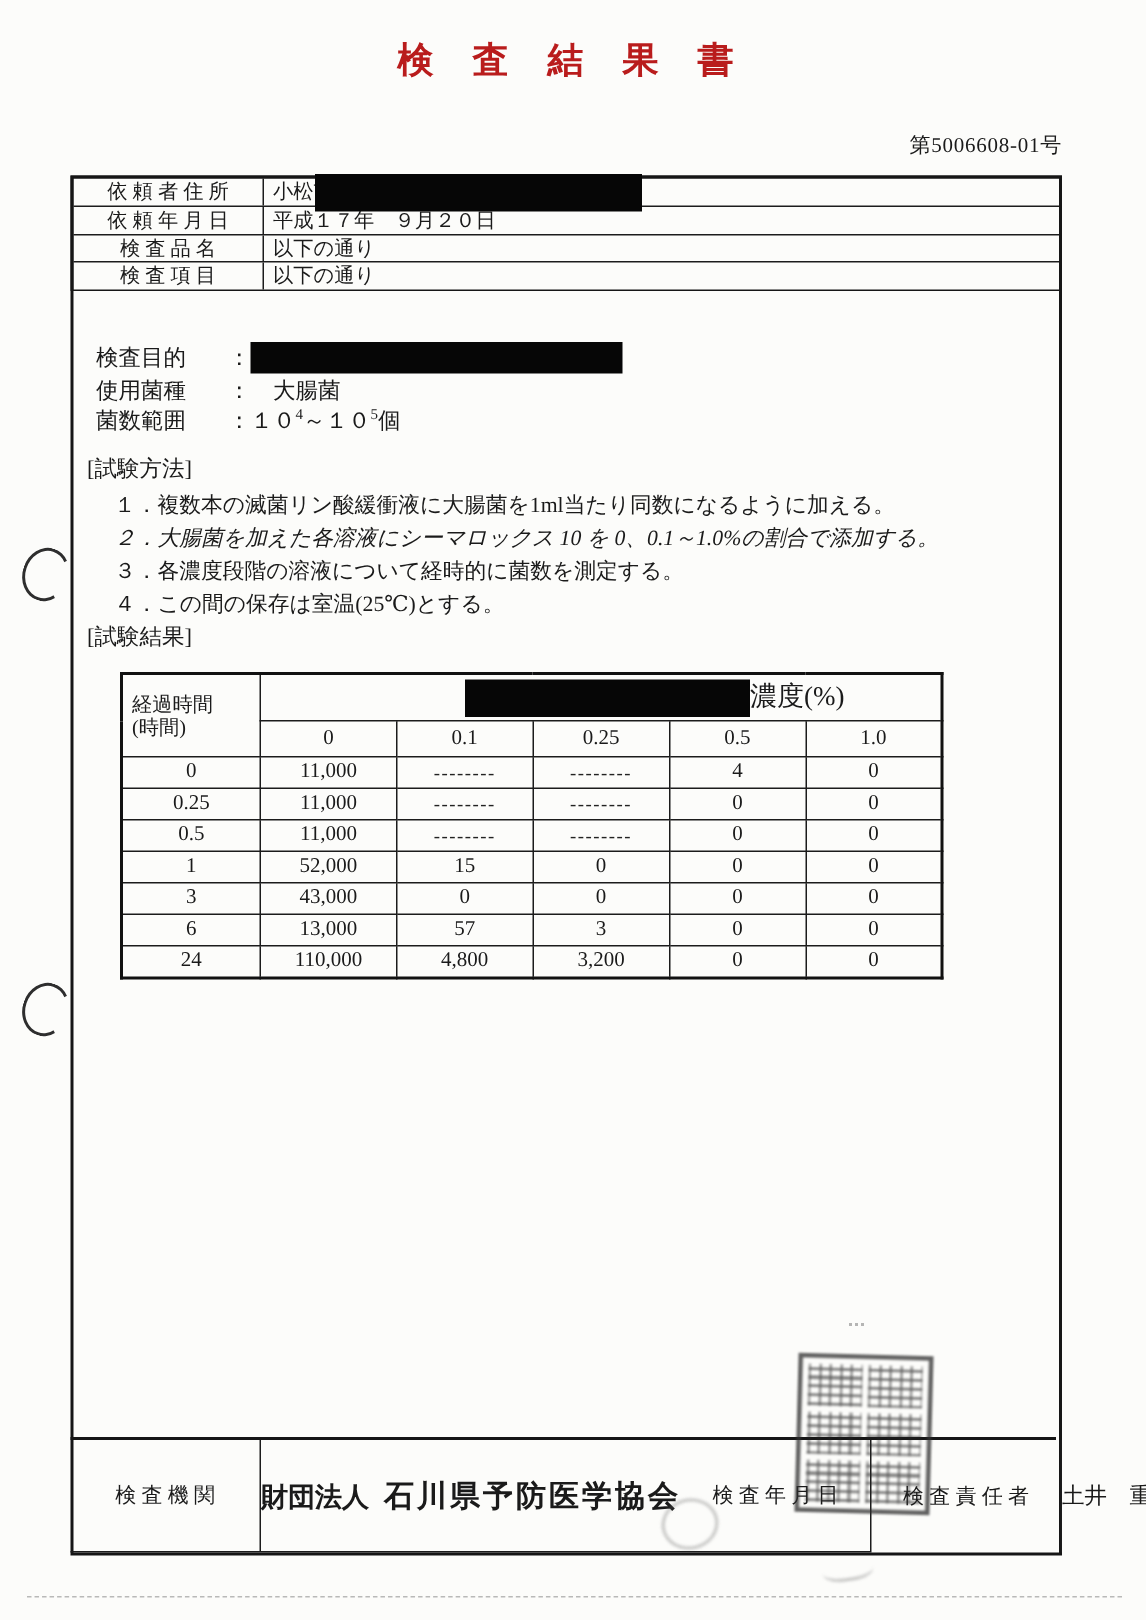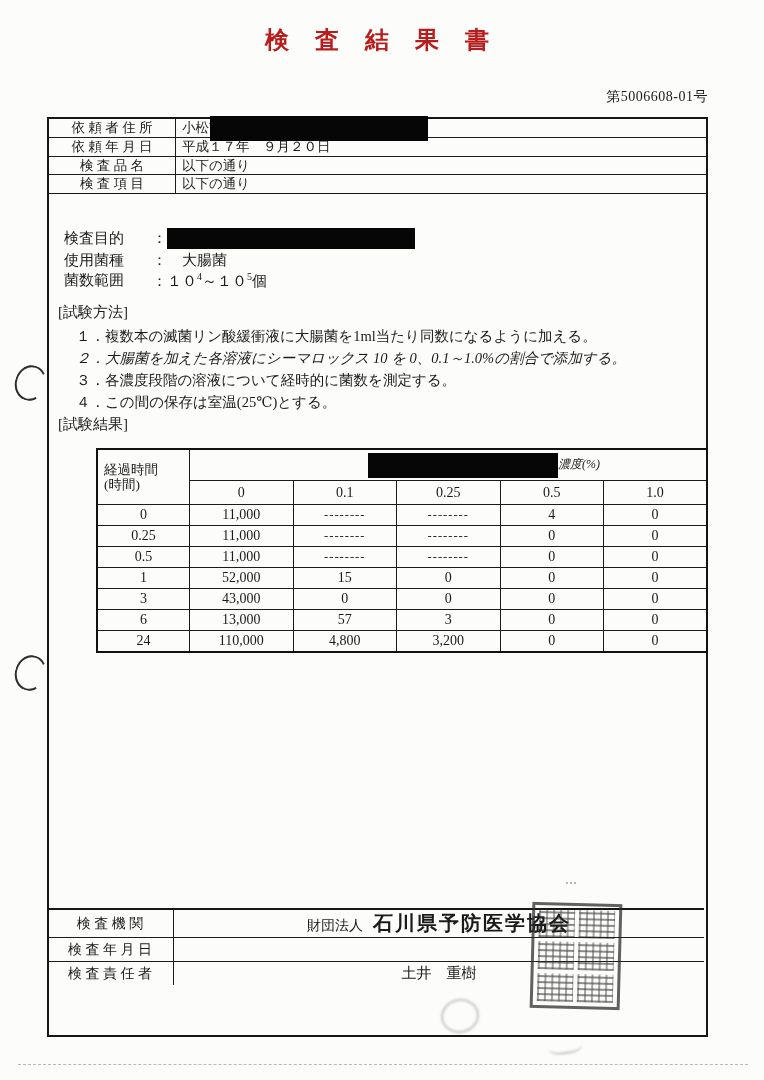--- a/index.html
+++ b/index.html
@@ -51,52 +51,52 @@
   .purpose-line{position:absolute; left:64px; display:flex; align-items:center;
     font-size:15px; height:21px; white-space:nowrap;}
   .p-label{width:88px; flex:0 0 88px;}
   .p-redact{display:inline-block; width:248px; height:21px; margin-right:2px; vertical-align:middle;}
   sup{font-size:10px;}
   
   .sec-heading{position:absolute; left:58px; font-size:15px; white-space:nowrap;}
   .step{position:absolute; left:76px; font-size:14.5px; white-space:nowrap;}
   
   .res-table{
-    position:absolute; left:96px; top:448px; width:612px;
+    position:absolute; left:80px; top:448px; width:549px;
     border-collapse:collapse; table-layout:fixed;
     font-size:14px;
   }
   .res-table td{
     border:1.5px solid #1b1b1b; text-align:center; vertical-align:middle;
     padding:0; overflow:hidden;
   }
   .res-table{border:2px solid #111;}
   .c-time{width:85px; text-align:left !important; padding-left:6px !important;
     font-size:13.5px; line-height:15px;}
-  .c-conc{text-align:left; padding-left:0 !important; font-size:12px;font-style:italic;}
+  .c-conc{text-align:left; padding-left:0 !important; font-size:18px;}
   .conc-redact{display:inline-block; width:190px; height:25px; margin-left:72px;
     vertical-align:middle;}
   .r-h1 td{height:30px;}
   .r-h2 td{height:23px; font-size:14px;}
   .res-table .d-row td{height:20px;}
   .dashcell{letter-spacing:1px; font-size:12.5px; color:#222;}
   
   .footer-table{
-    position:absolute; left:47px; top:908px; width:657px; height:75px;
+    position:absolute; left:47px; top:958px; width:657px; height:75px;
     border-top:2px solid #161616;
-    display:flex; flex-direction:column;
+    display:flex; flex-direction:row;
   }
   .f-row{display:flex; flex:1; border-bottom:1.5px solid #1c1c1c; align-items:center;}
   .f-row:last-child{border-bottom:none;}
   .f-label{width:126px; flex:0 0 126px; height:100%;
     border-right:1.6px solid #1c1c1c;
     display:flex; align-items:center; justify-content:center;
     font-size:14px; white-space:nowrap;}
   .f-value{flex:1; text-align:center; font-size:15px; white-space:nowrap;}
-  .corp-type{font-size:14px; margin-right:10px;}
+  .corp-type{font-size:18px; margin-right:10px;font-weight:bold;}
   .corp-name{font-size:20px; font-weight:600; letter-spacing:2px;}
   
   .seal{
     position:absolute; left:531px; top:903px; width:90px; height:106px;
     border:3px solid rgba(45,45,45,.75);
     transform:rotate(1.5deg);
     filter:blur(.6px);
     display:grid; grid-template-columns:1fr 1fr; grid-template-rows:1fr 1fr 1fr;
     gap:4px; padding:4px; box-sizing:border-box;
     z-index:5;

